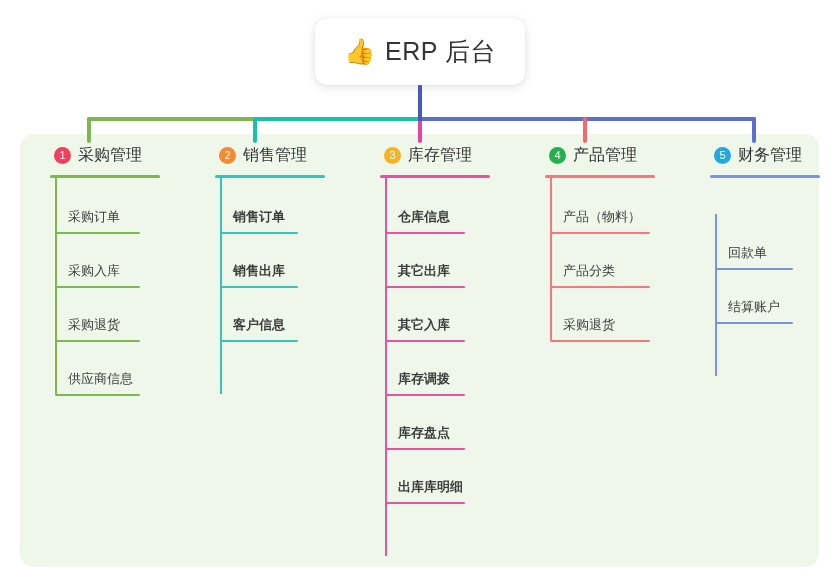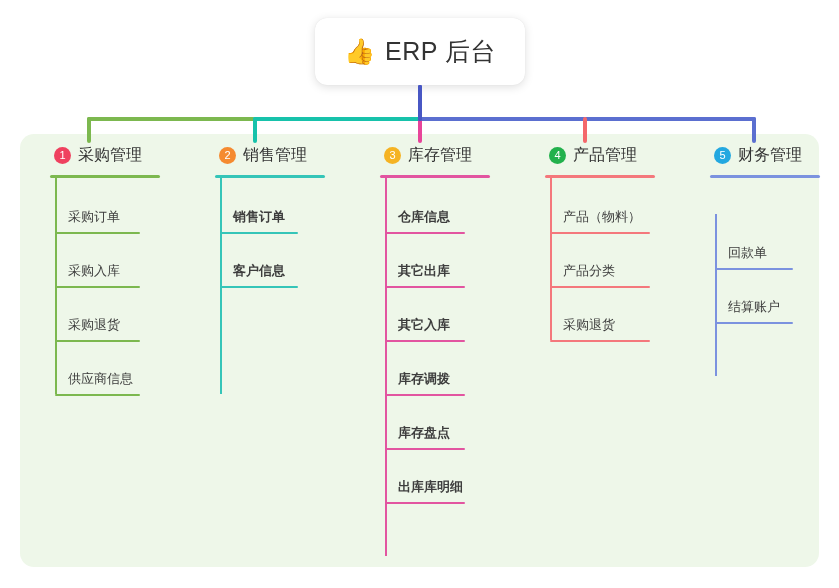--- a/index.html
+++ b/index.html
@@ -203,20 +203,24 @@
         <span class="col-title">销售管理</span>
       </div>
       <div class="col-underline" style="background: rgb(53, 197, 184); width: 110px; margin-left: 14px;"></div>
       <div class="col-body" style="color: rgb(53, 197, 184); font-weight: bold;">
         <div class="spine" style="height: 216px;"></div>
         <div class="leaf">
           <span class="leaf-label">销售订单</span>
           <div class="leaf-underline" style="background: rgb(53, 197, 184); width: 78px;"></div>
         </div>
         <div class="leaf">
+          <span class="leaf-label">销售出库</span>
+          <div class="leaf-underline" style="background: rgb(53, 197, 184); width: 78px;"></div>
+        </div>
+        <div class="leaf">
           <span class="leaf-label">客户信息</span>
           <div class="leaf-underline" style="background: rgb(53, 197, 184); width: 78px;"></div>
         </div>
       </div>
     </div>
     <div class="column" style="left: 366px;">
       <div class="col-header">
         <span class="badge" style="background: rgb(245, 179, 35);">3</span>
         <span class="col-title">库存管理</span>
       </div>

